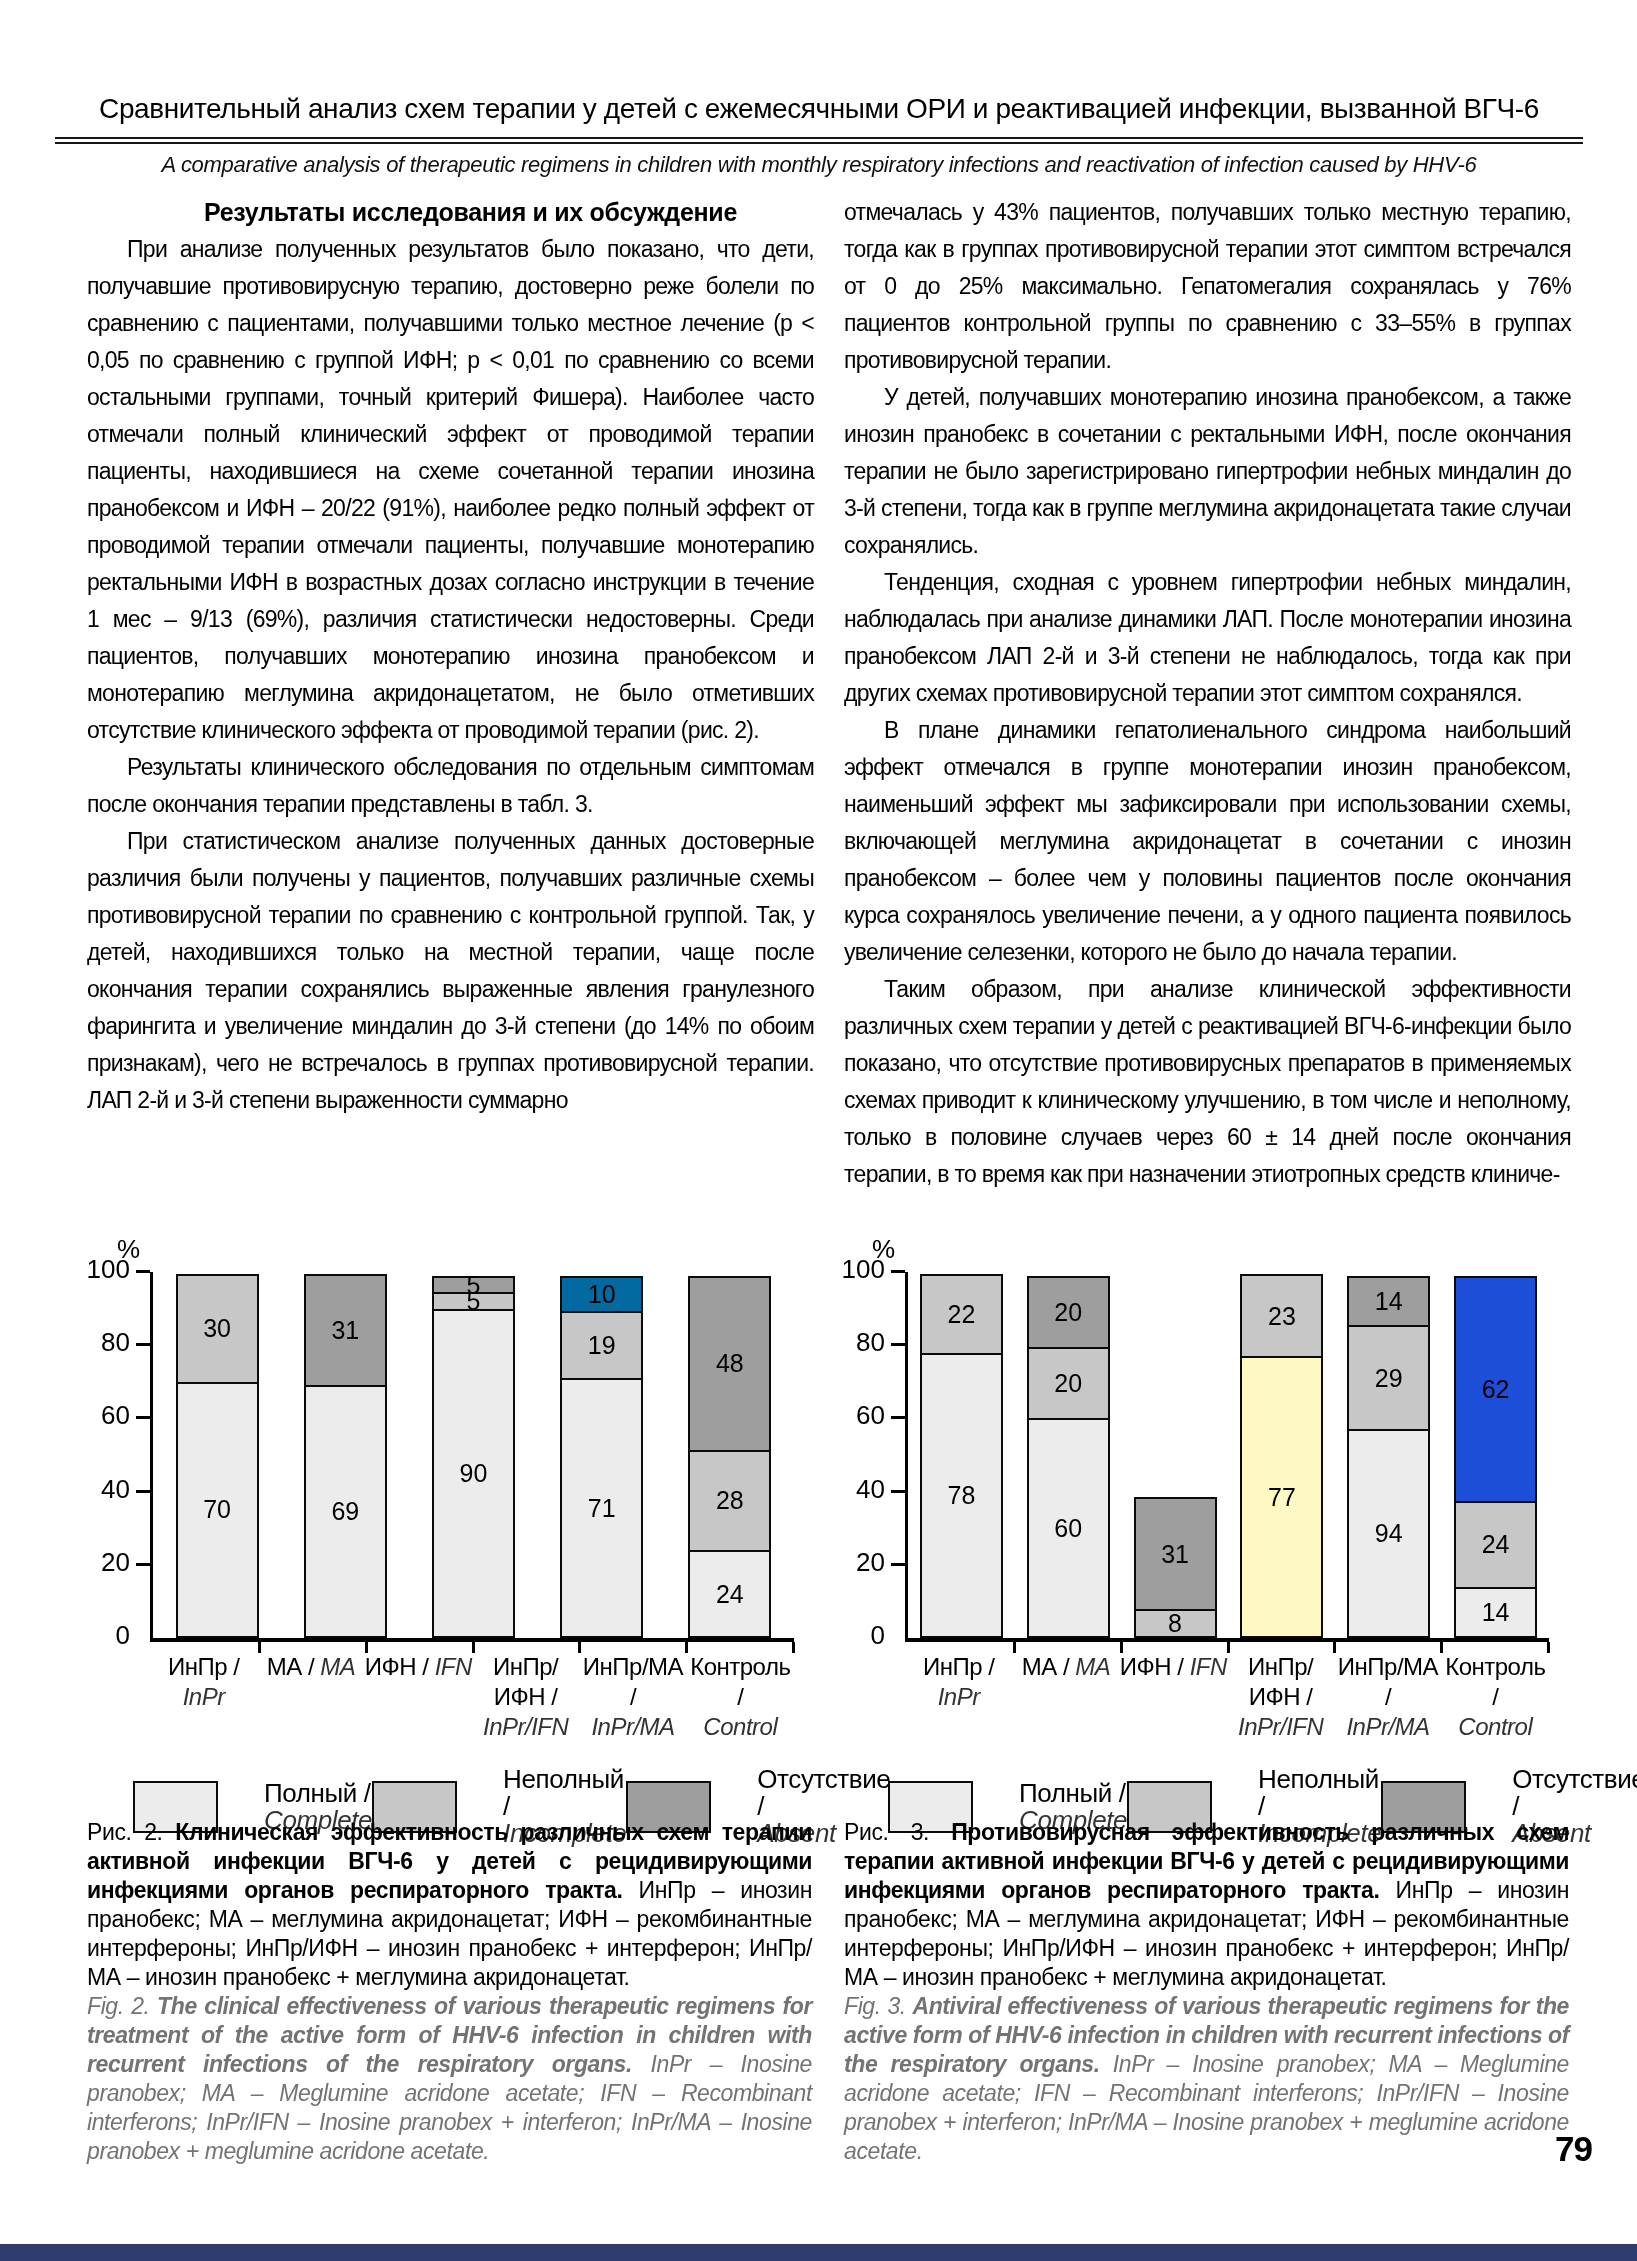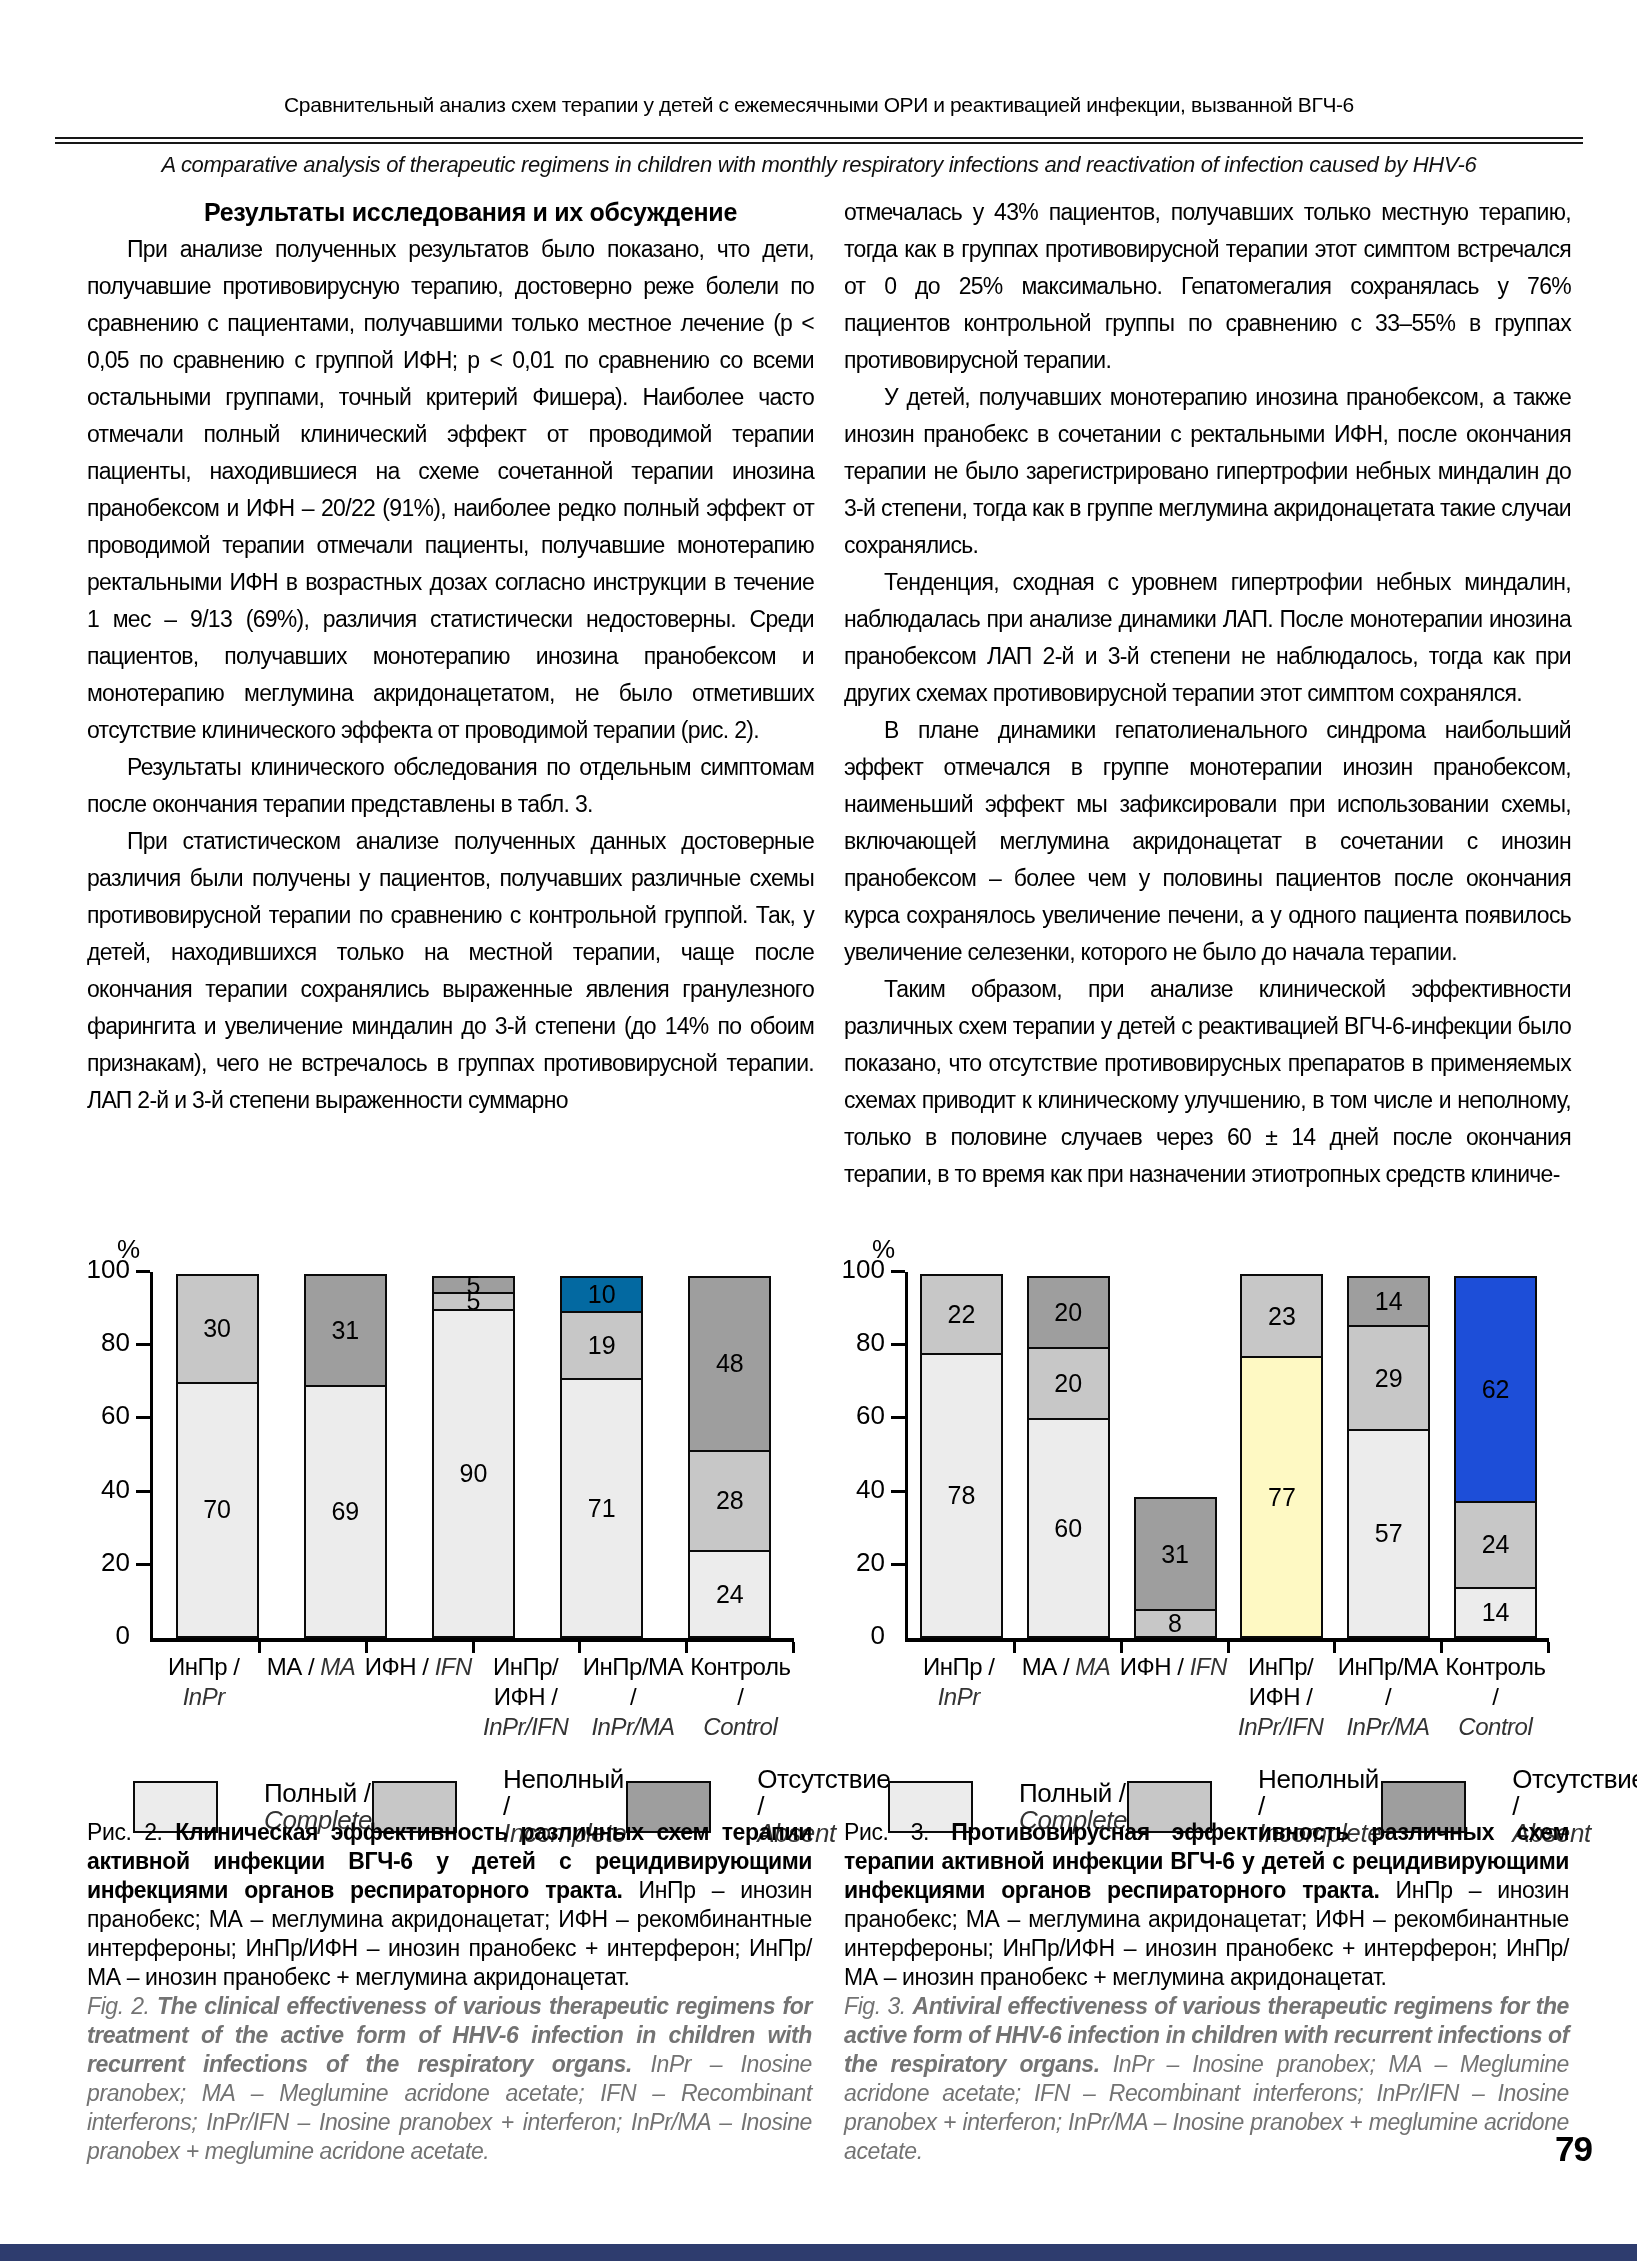--- a/index.html
+++ b/index.html
@@ -5,21 +5,21 @@
   html,body { margin:0; padding:0; background:#888; }
   .page {
     position:relative; width:1638px; height:2261px; margin:0 auto;
     background:#ffffff; color:#000;
     font-family:"Liberation Sans", sans-serif;
     overflow:hidden;
   }
   
   .header-title {
     position:absolute; top:93px; left:40px; right:40px;
-    text-align:center; font-size:21px; letter-spacing:-0.4px;
+    text-align:center; font-size:28px; letter-spacing:-0.4px;
   }
   .header-rule {
     position:absolute; top:137px; left:55px; right:55px; height:3px;
     border-top:2px solid #161616; border-bottom:2px solid #161616;
   }
   .header-subtitle {
     position:absolute; top:152px; left:40px; right:40px;
     text-align:center; font-style:italic; font-size:22px; letter-spacing:-0.3px; color:#111;
   }
   
@@ -250,21 +250,21 @@
             </div>
           </div>
           <div class="bar">
             <div class="seg" style="height: 14%; background: rgb(158, 158, 158);">
               <span class="segval">14</span>
             </div>
             <div class="seg" style="height: 29%; background: rgb(199, 199, 199);">
               <span class="segval">29</span>
             </div>
             <div class="seg" style="height: 57%; background: rgb(236, 236, 236);">
-              <span class="segval">57</span>
+              <span class="segval">94</span>
             </div>
           </div>
           <div class="bar">
             <div class="seg" style="height: 62%; background: #1d4ed8;">
               <span class="segval">62</span>
             </div>
             <div class="seg" style="height: 24%; background: rgb(199, 199, 199);">
               <span class="segval">24</span>
             </div>
             <div class="seg" style="height: 14%; background: rgb(236, 236, 236);">

